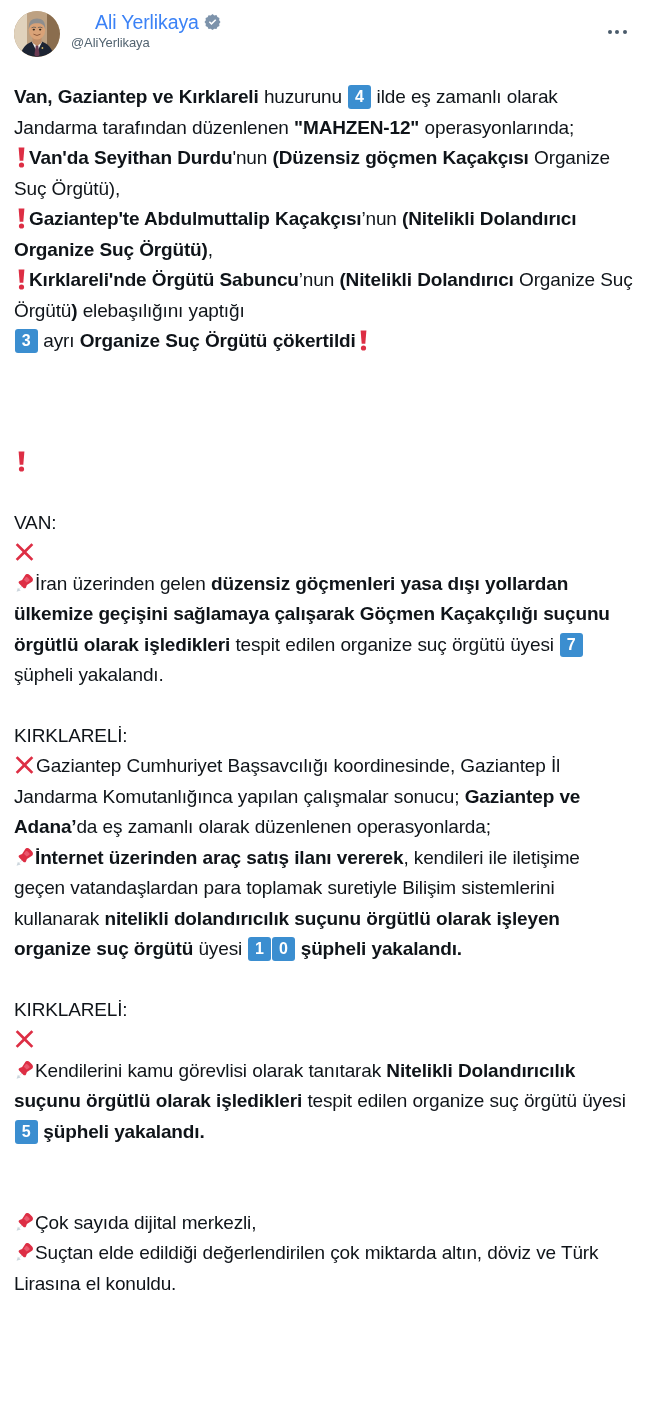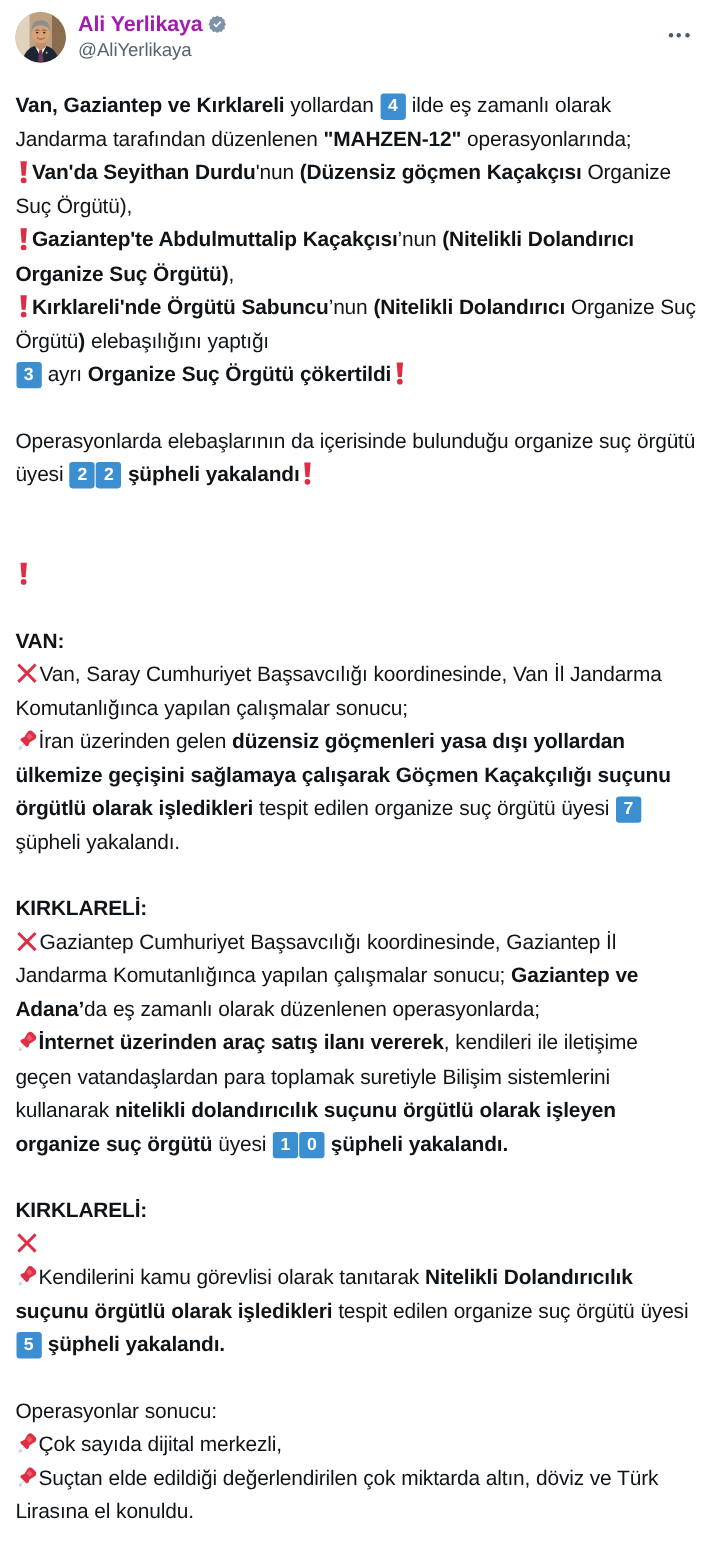--- a/index.html
+++ b/index.html
@@ -50,28 +50,29 @@
     padding-top: 1px;
   }
   .name-row {
     display: flex;
     align-items: center;
     gap: 4px;
     line-height: 1.15;
   }
   .display-name {
     font-size: 19.5px;
-    font-weight: bold;
-    color: #a21caf;
+    font-weight: normal;
+    color: #3b82f6;
     letter-spacing: -0.1px;
+    margin-left: 24px;
   }
   .verified-icon { display: inline-flex; width: 19px; height: 19px; }
   .verified-icon svg { width: 19px; height: 19px; display: block; }
   .handle {
-    font-size: 17px;
+    font-size: 13px;
     color: #536471;
     line-height: 1.25;
     margin-top: 2px;
     letter-spacing: -0.1px;
   }
 
   .more-menu {
     position: absolute;
     right: 4px;
     top: 12px;
@@ -99,21 +100,21 @@
     color: #0f1419;
     letter-spacing: -0.15px;
     word-spacing: 0.2px;
   }
   .para { margin: 0; }
   .spacer { height: 30px; }
 
   b, .b { font-weight: bold; margin-top: 32px; }
 
   .section-head {
-    font-weight: bold;
+    font-weight: normal;
   }
 
   
   .num {
     display: inline-block;
     background: #3b8ed0;
     color: #ffffff;
     font-weight: bold;
     font-size: 16px;
     line-height: 21px;
@@ -198,21 +199,21 @@
     <div class="more-menu">
       <i></i>
         <i></i>
         <i></i>
     </div>
   </div>
 
   <div class="tweet-body">
 
     <div class="para">
-      <span class="b">Van, Gaziantep ve Kırklareli</span><span> yollardan </span><span class="num">4</span><span> ilde eş zamanlı olarak Jandarma tarafından düzenlenen </span><span class="b">"MAHZEN-12"</span><span> operasyonlarında;</span><br>
+      <span class="b">Van, Gaziantep ve Kırklareli</span><span> huzurunu </span><span class="num">4</span><span> ilde eş zamanlı olarak Jandarma tarafından düzenlenen </span><span class="b">"MAHZEN-12"</span><span> operasyonlarında;</span><br>
 
       
       <span class="emo emo-excl">
         <svg viewBox="0 0 9 22" xmlns="http://www.w3.org/2000/svg" aria-hidden="true">
           <path d="M1.6 1.5h5.8l-1.1 13.2H2.7z" fill="#dd2e44"></path>
           <circle cx="4.5" cy="19" r="2.6" fill="#dd2e44"></circle>
         </svg></span><span class="b">Van'da Seyithan Durdu</span><span>'nun </span><span class="b">(Düzensiz göçmen Kaçakçısı</span><span> Organize Suç Örgütü),</span><br>
 
       
       <span class="emo emo-excl">
@@ -231,47 +232,40 @@
       
       <span class="num">3</span><span> ayrı </span><span class="b">Organize Suç Örgütü çökertildi</span><span class="emo emo-excl">
         <svg viewBox="0 0 9 22" xmlns="http://www.w3.org/2000/svg" aria-hidden="true">
           <path d="M1.6 1.5h5.8l-1.1 13.2H2.7z" fill="#dd2e44"></path>
           <circle cx="4.5" cy="19" r="2.6" fill="#dd2e44"></circle>
         </svg></span>
     </div>
 
     <div class="spacer"></div>
 
-    <div class="para">
-      <span>Operasyonlarda elebaşlarının da içerisinde bulunduğu organize suç örgütü üyesi </span><span class="num">2</span><span class="num">2</span> <span class="b">şüpheli yakalandı</span><span class="emo emo-excl">
-        <svg viewBox="0 0 9 22" xmlns="http://www.w3.org/2000/svg" aria-hidden="true">
-          <path d="M1.6 1.5h5.8l-1.1 13.2H2.7z" fill="#dd2e44"></path>
-          <circle cx="4.5" cy="19" r="2.6" fill="#dd2e44"></circle>
-        </svg></span>
-    </div>
 
     <div class="spacer"></div>
 
     <div class="para">
       <br>
       <span class="emo emo-excl">
         <svg viewBox="0 0 9 22" xmlns="http://www.w3.org/2000/svg" aria-hidden="true">
           <path d="M1.6 1.5h5.8l-1.1 13.2H2.7z" fill="#dd2e44"></path>
           <circle cx="4.5" cy="19" r="2.6" fill="#dd2e44"></circle>
         </svg></span>
     </div>
 
     <div class="spacer"></div>
 
     <div class="para">
       <span class="section-head">VAN:</span><br>
       <span class="emo emo-x">
         <svg viewBox="0 0 21 21" xmlns="http://www.w3.org/2000/svg" aria-hidden="true">
           <path d="M3.6 2.2L10.5 9.1 17.4 2.2 19.3 4.1 12.4 11l6.9 6.9-1.9 1.9L10.5 12.9 3.6 19.8 1.7 17.9 8.6 11 1.7 4.1z" fill="#dd2e44"></path>
-        </svg></span><span>Van, Saray Cumhuriyet Başsavcılığı koordinesinde, Van İl Jandarma Komutanlığınca yapılan çalışmalar sonucu;</span><br>
+        </svg></span><br>
       <span class="emo emo-pin">
         <svg viewBox="0 0 20 20" xmlns="http://www.w3.org/2000/svg" aria-hidden="true">
           <path d="M9.2 11.4L3.1 18.3 8.8 12.6z" fill="#99aab5"></path>
           <path d="M2.6 18.8l1.3-4.1 2.8 2.8z" fill="#ccd6dd"></path>
           <path d="M15.6 1.9c-1.4-1.4-3.6-1.1-4.6.5L8.1 7.1 5.6 8c-1 .4-1.3 1.7-.5 2.5l4.4 4.4c.8.8 2.1.5 2.5-.5l.9-2.5 4.7-2.9c1.6-1 1.9-3.2.5-4.6z" fill="#dd2e44"></path>
           <path d="M13.3 4.2c-.5-.5-1.4-.4-1.8.2l-1.6 2.4 2.8 2.8 2.4-1.6c.6-.4.7-1.3.2-1.8z" fill="#ea596e"></path>
         </svg></span><span>İran üzerinden gelen </span><span class="b">düzensiz göçmenleri yasa dışı yollardan ülkemize geçişini sağlamaya çalışarak Göçmen Kaçakçılığı suçunu örgütlü olarak işledikleri</span><span> tespit edilen organize suç örgütü üyesi </span><span class="num">7</span><span> şüpheli yakalandı.</span>
     </div>
 
     <div class="spacer"></div>
@@ -304,21 +298,21 @@
           <path d="M9.2 11.4L3.1 18.3 8.8 12.6z" fill="#99aab5"></path>
           <path d="M2.6 18.8l1.3-4.1 2.8 2.8z" fill="#ccd6dd"></path>
           <path d="M15.6 1.9c-1.4-1.4-3.6-1.1-4.6.5L8.1 7.1 5.6 8c-1 .4-1.3 1.7-.5 2.5l4.4 4.4c.8.8 2.1.5 2.5-.5l.9-2.5 4.7-2.9c1.6-1 1.9-3.2.5-4.6z" fill="#dd2e44"></path>
           <path d="M13.3 4.2c-.5-.5-1.4-.4-1.8.2l-1.6 2.4 2.8 2.8 2.4-1.6c.6-.4.7-1.3.2-1.8z" fill="#ea596e"></path>
         </svg></span><span>Kendilerini kamu görevlisi olarak tanıtarak </span><span class="b">Nitelikli Dolandırıcılık suçunu örgütlü olarak işledikleri</span><span> tespit edilen organize suç örgütü üyesi </span><span class="num">5</span> <span class="b">şüpheli yakalandı.</span>
     </div>
 
     <div class="spacer"></div>
 
     <div class="para">
-      <span>Operasyonlar sonucu:</span><br>
+      <br>
       <span class="emo emo-pin">
         <svg viewBox="0 0 20 20" xmlns="http://www.w3.org/2000/svg" aria-hidden="true">
           <path d="M9.2 11.4L3.1 18.3 8.8 12.6z" fill="#99aab5"></path>
           <path d="M2.6 18.8l1.3-4.1 2.8 2.8z" fill="#ccd6dd"></path>
           <path d="M15.6 1.9c-1.4-1.4-3.6-1.1-4.6.5L8.1 7.1 5.6 8c-1 .4-1.3 1.7-.5 2.5l4.4 4.4c.8.8 2.1.5 2.5-.5l.9-2.5 4.7-2.9c1.6-1 1.9-3.2.5-4.6z" fill="#dd2e44"></path>
           <path d="M13.3 4.2c-.5-.5-1.4-.4-1.8.2l-1.6 2.4 2.8 2.8 2.4-1.6c.6-.4.7-1.3.2-1.8z" fill="#ea596e"></path>
         </svg></span><span>Çok sayıda dijital merkezli,</span><br>
       <span class="emo emo-pin">
         <svg viewBox="0 0 20 20" xmlns="http://www.w3.org/2000/svg" aria-hidden="true">
           <path d="M9.2 11.4L3.1 18.3 8.8 12.6z" fill="#99aab5"></path>

